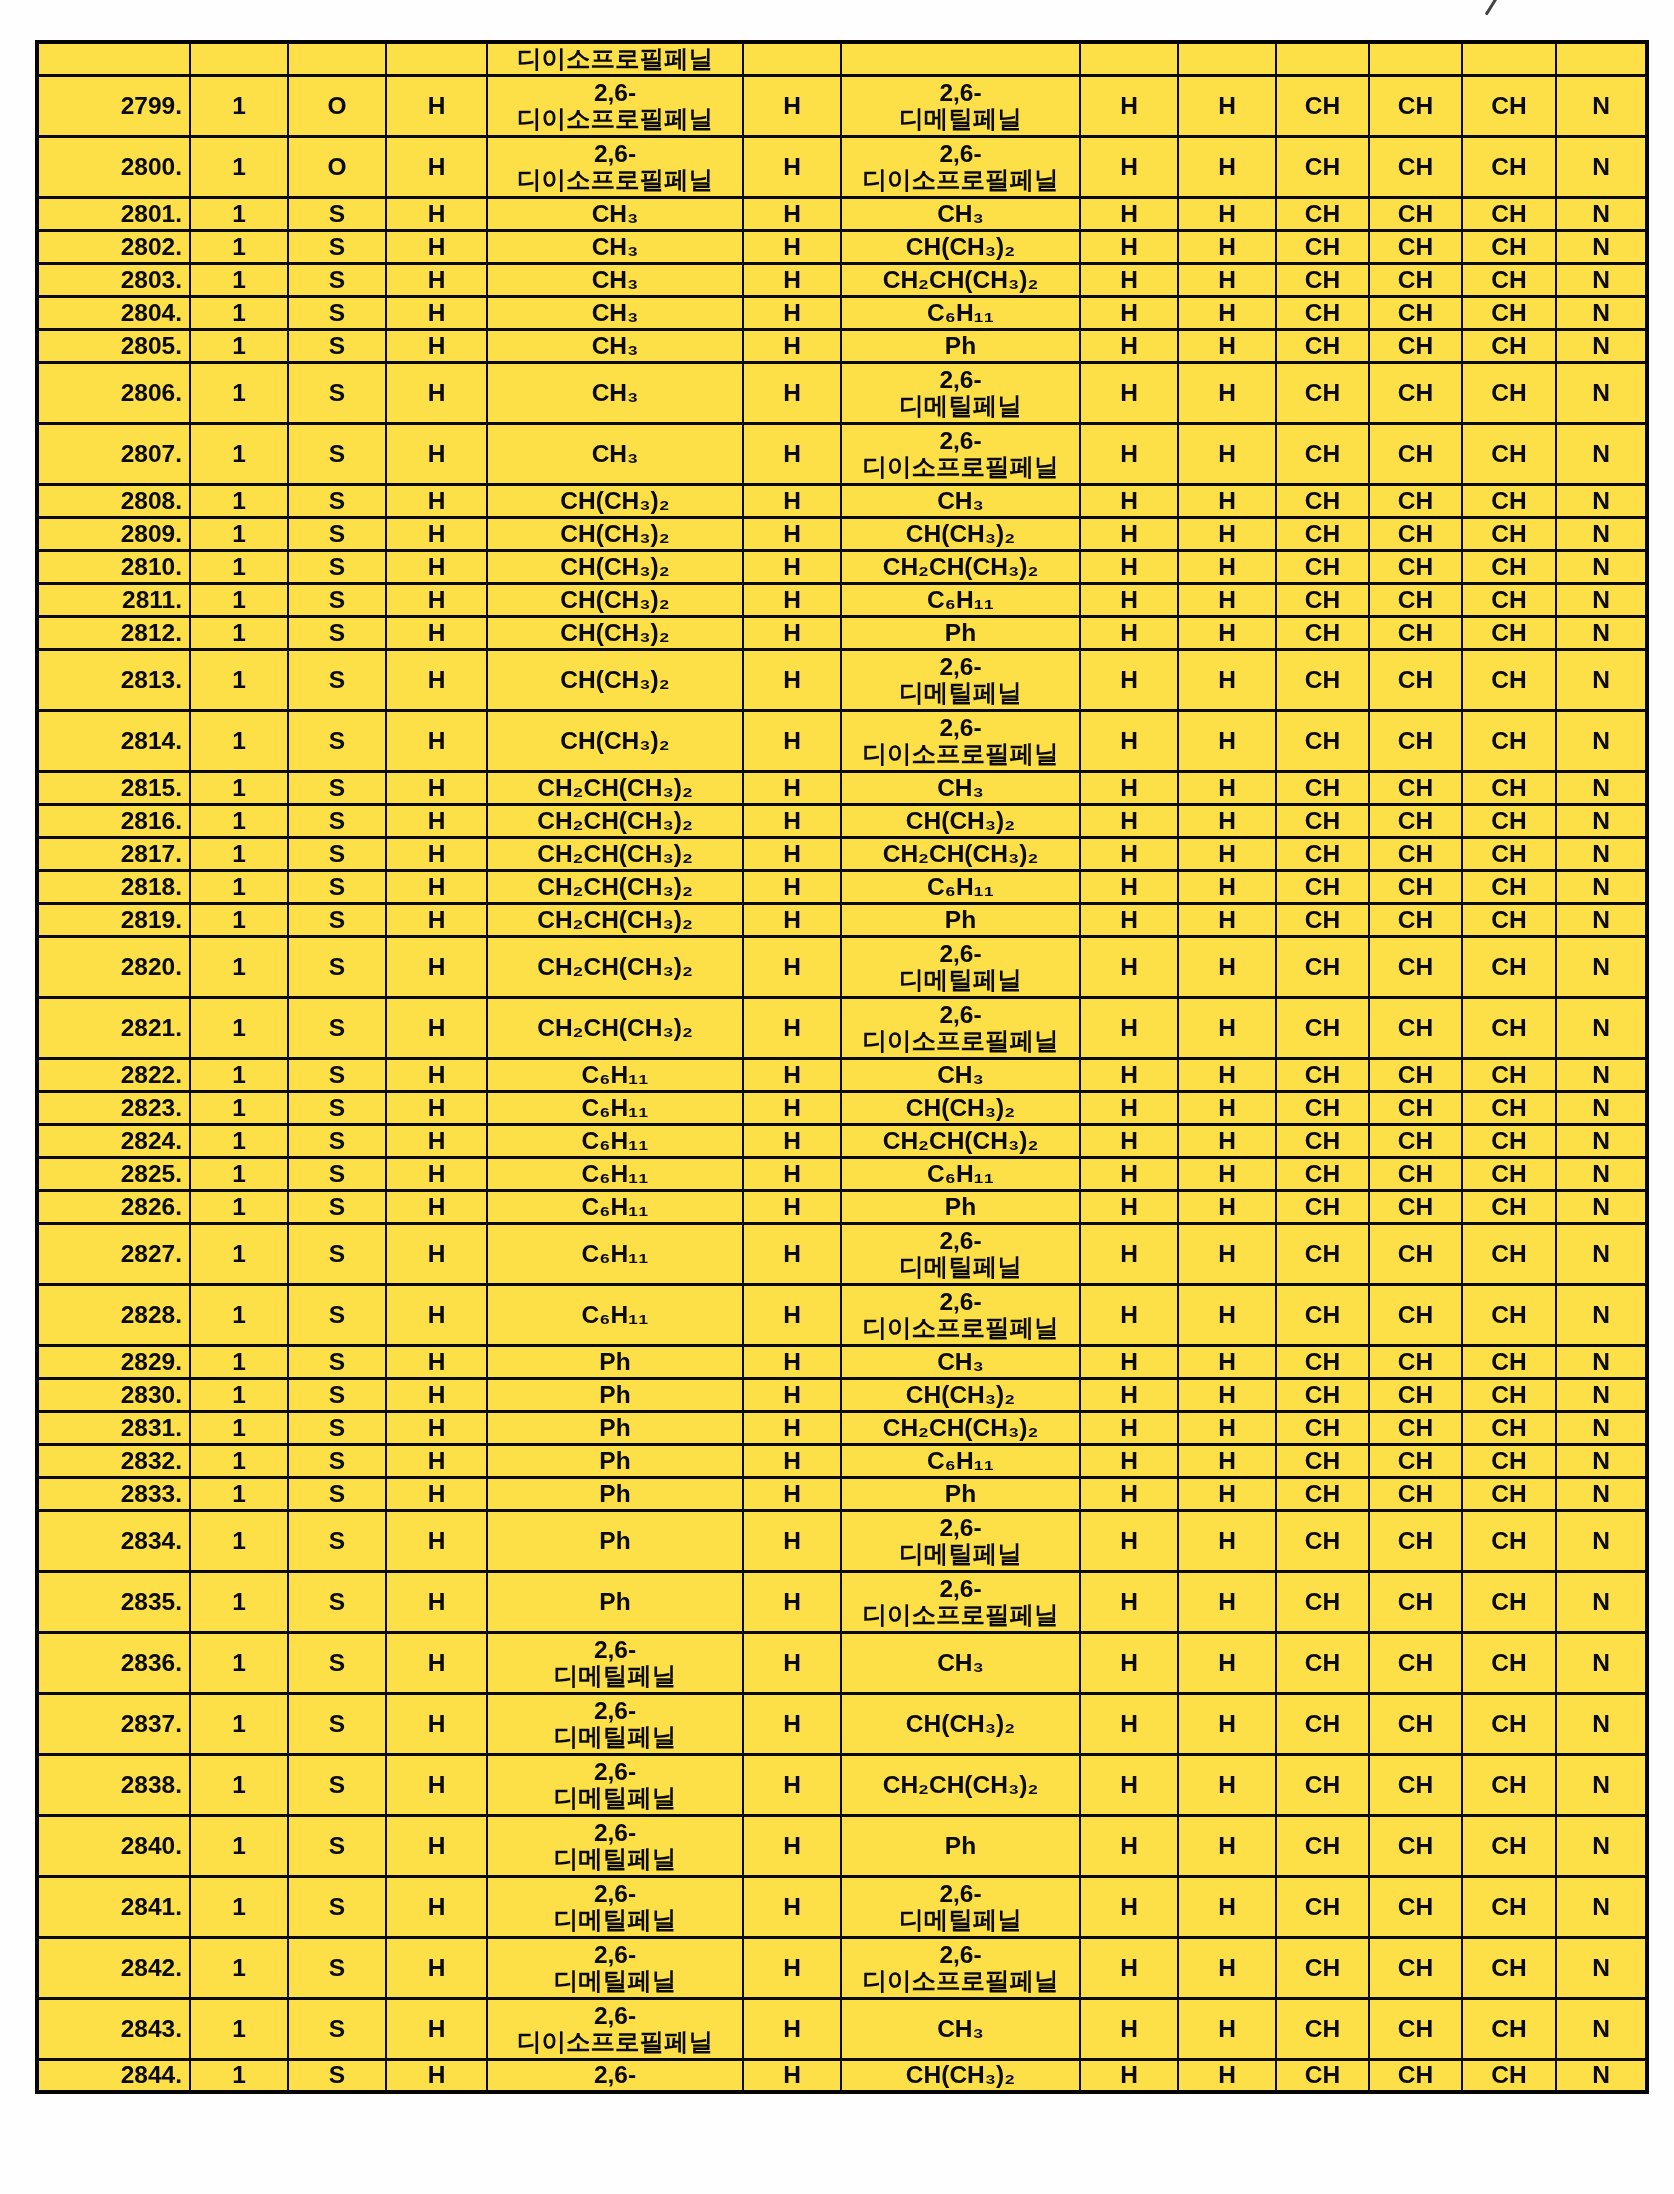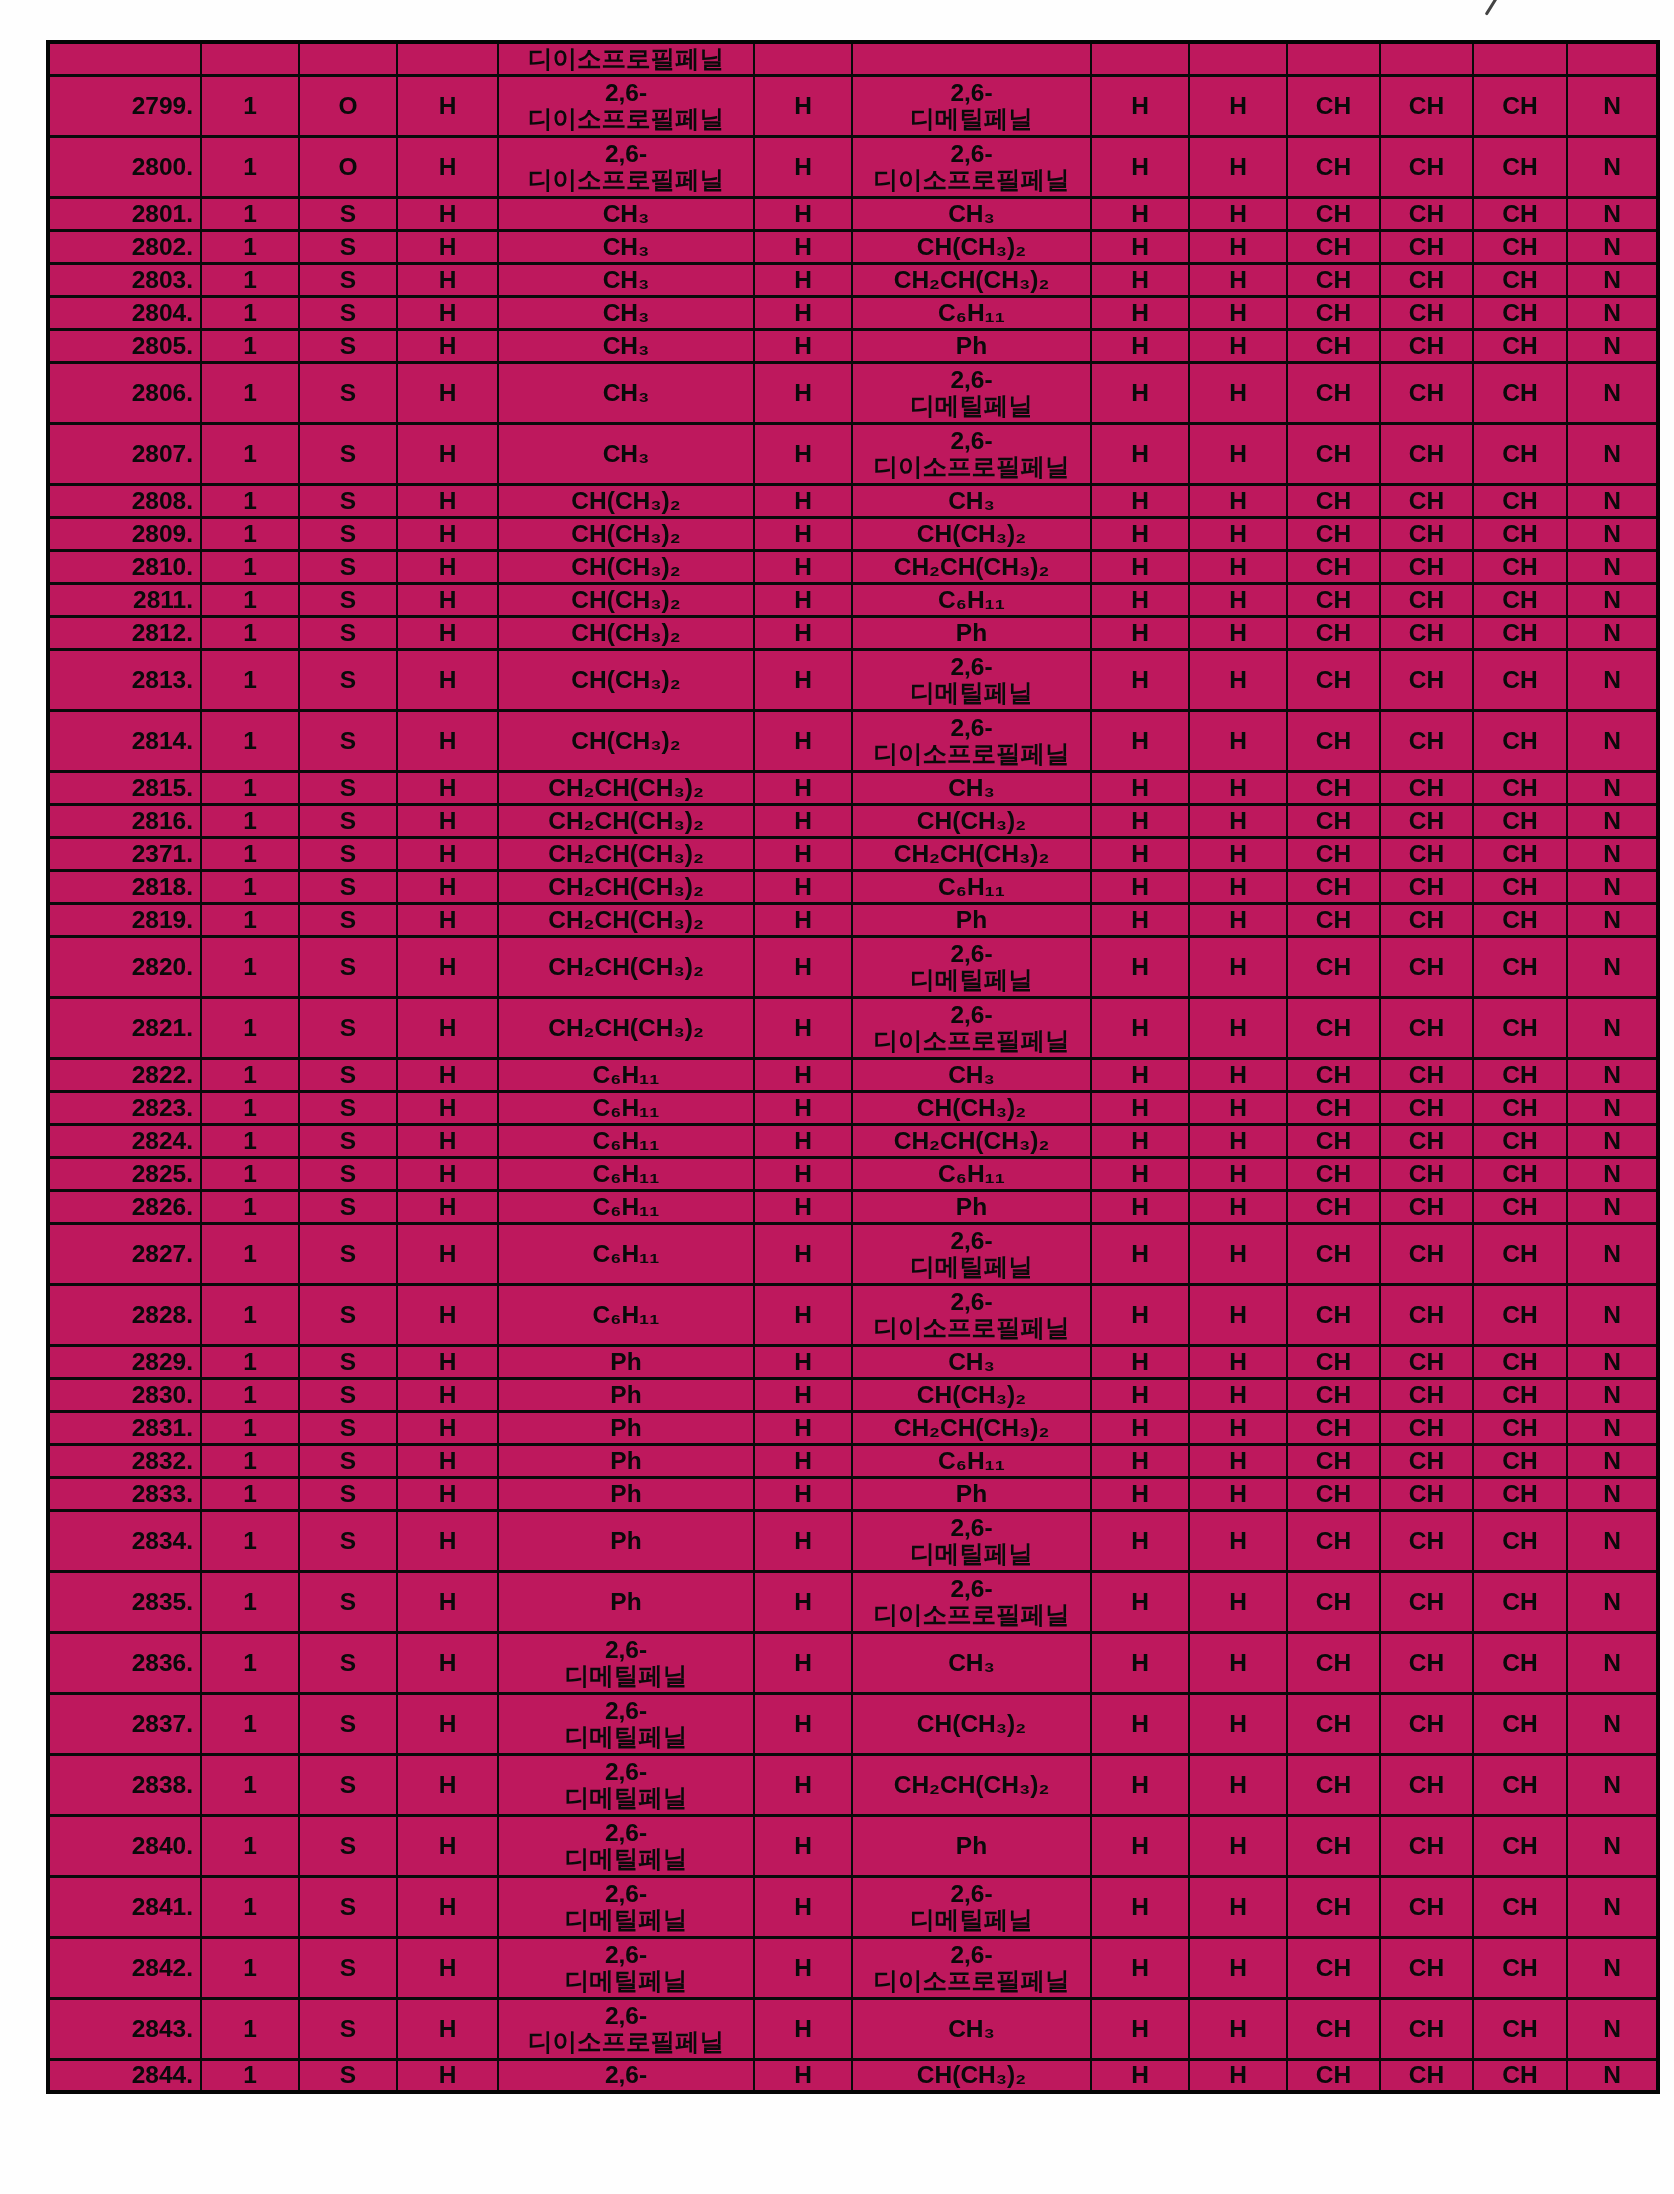--- a/index.html
+++ b/index.html
@@ -7,26 +7,26 @@
     width:1675px; height:2194px;
     background:#ffffff;
     position:relative;
     font-family:"Liberation Sans","DejaVu Sans",sans-serif;
     color:#0a0a0a;
   }
   .sheet { position:absolute; inset:0; background:#fefefe; }
 
   table.compound-table {
     position:absolute;
-    left:46px; top:40px;
+    left:35px; top:40px;
     width:1610px;
     border-collapse:collapse;
     table-layout:fixed;
     border:4.2px solid #050505;
-    background:#be185d;
+    background:#fde047;
   }
   col.c0 { width:153px; }
   col.c1 { width:98px; }
   col.c2 { width:98px; }
   col.c3 { width:101px; }
   col.c4 { width:256px; }
   col.c5 { width:98px; }
   col.c6 { width:239px; }
   col.c7 { width:98px; }
   col.c8 { width:98px; }
@@ -372,21 +372,21 @@
           <td class="c5">H</td>
           <td class="c6">CH(CH₃)₂</td>
           <td class="c7">H</td>
           <td class="c8">H</td>
           <td class="c9">CH</td>
           <td class="c10">CH</td>
           <td class="c11">CH</td>
           <td class="c12">N</td>
         </tr>
         <tr class="single">
-          <td class="c0">2371.</td>
+          <td class="c0">2817.</td>
           <td class="c1">1</td>
           <td class="c2">S</td>
           <td class="c3">H</td>
           <td class="c4">CH₂CH(CH₃)₂</td>
           <td class="c5">H</td>
           <td class="c6">CH₂CH(CH₃)₂</td>
           <td class="c7">H</td>
           <td class="c8">H</td>
           <td class="c9">CH</td>
           <td class="c10">CH</td>

